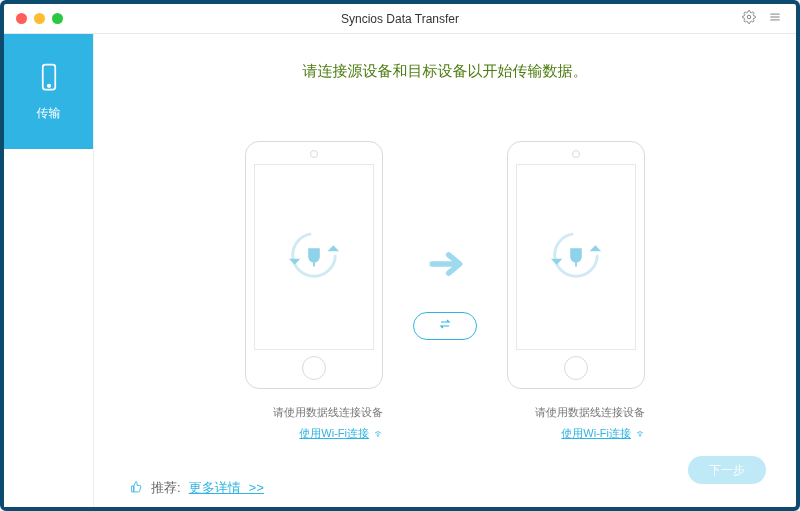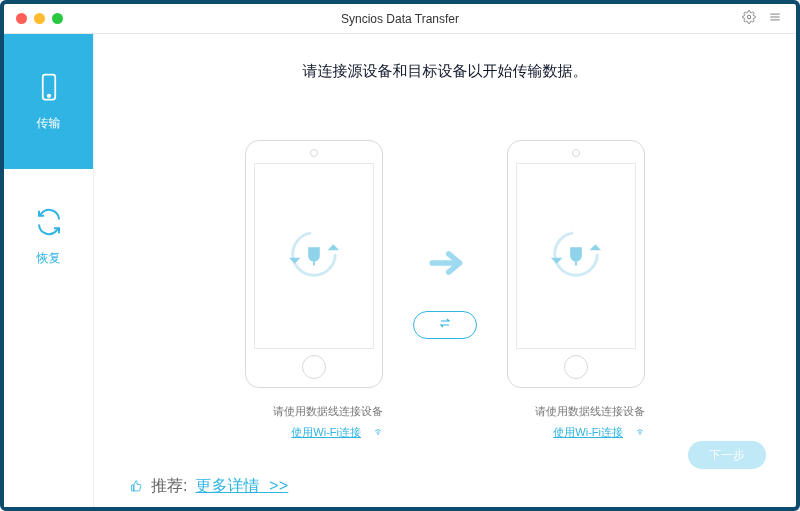--- a/index.html
+++ b/index.html
@@ -57,21 +57,21 @@
   min-height: 0;
 }
 .sidebar {
   width: 90px;
   border-right: 1px solid #eee;
   display: flex;
   flex-direction: column;
   background: #fff;
 }
 .side-item {
-  height: 135px;
+  height: 115px;
   display: flex;
   flex-direction: column;
   align-items: center;
   justify-content: center;
   gap: 10px;
   color: #2fb4e3;
   font-size: 12px;
   cursor: pointer;
 }
 .side-item.active {
@@ -83,21 +83,21 @@
 .main {
   flex: 1;
   display: flex;
   flex-direction: column;
   position: relative;
   padding: 28px 36px 10px 36px;
 }
 .headline {
   text-align: center;
   font-size: 15px;
-  color: #0f172a;
+  color: #4d7c0f;
   margin-bottom: 28px;
 }
 .devices {
   display: flex;
   align-items: center;
   justify-content: center;
   gap: 30px;
   flex: 1;
 }
 .phone-col {
@@ -146,21 +146,21 @@
   font-size: 11px;
   color: #777;
 }
 .wifi-link {
   margin-top: 6px;
   font-size: 11px;
   color: #2fb4e3;
   text-decoration: underline;
   display: flex;
   align-items: center;
-  gap: 12px;
+  gap: 4px;
 }
 .middle {
   display: flex;
   flex-direction: column;
   align-items: center;
   gap: 22px;
 }
 .arrow-big svg { width: 44px; height: 44px; }
 .swap-btn {
   width: 64px;
@@ -172,30 +172,30 @@
   justify-content: center;
   color: #2fb4e3;
   cursor: pointer;
   background: #fff;
 }
 .swap-btn svg { width: 16px; height: 16px; }
 .footer {
   display: flex;
   align-items: center;
   gap: 8px;
-  font-size: 16px;
+  font-size: 13px;
   color: #666;
   padding-top: 6px;
 }
 .footer .thumb { color: #2fb4e3; }
 .footer a { color: #2fb4e3; text-decoration: underline; font-family: Liberation Mono, monospace; }
 .next-btn {
   position: absolute;
   right: 30px;
-  bottom: 38px;
+  bottom: 23px;
   background: #bfe9f6;
   color: #fff;
   font-size: 12px;
   width: 78px;
   height: 28px;
   border-radius: 14px;
   display: flex;
   align-items: center;
   justify-content: center;
   cursor: pointer;
@@ -234,31 +234,20 @@
 
     <div class="sidebar">
       <div class="side-item active">
         <span>
           <svg viewBox="0 0 24 24" fill="none" stroke="currentColor" stroke-width="1.4">
             <rect x="7" y="2" width="10" height="20" rx="2"></rect>
               <circle cx="12" cy="19" r="1" fill="currentColor"></circle>
           </svg>
         </span>
         <span>传输</span>
-      </div>
-      <div class="side-item">
-        <span>
-          <svg viewBox="0 0 24 24" fill="none" stroke="currentColor" stroke-width="1.6">
-            <path d="M20 10a8 8 0 0 0-14-4.9L4 7"></path>
-              <polyline points="4 3 4 7 8 7"></polyline>
-            <path d="M4 14a8 8 0 0 0 14 4.9L20 17"></path>
-              <polyline points="20 21 20 17 16 17"></polyline>
-          </svg>
-        </span>
-        <span>恢复</span>
       </div>
       <div class="side-spacer"></div>
     </div>
 
     <div class="main">
       <div class="headline">请连接源设备和目标设备以开始传输数据。</div>
 
       <div class="devices">
 
         <div class="phone-col">

